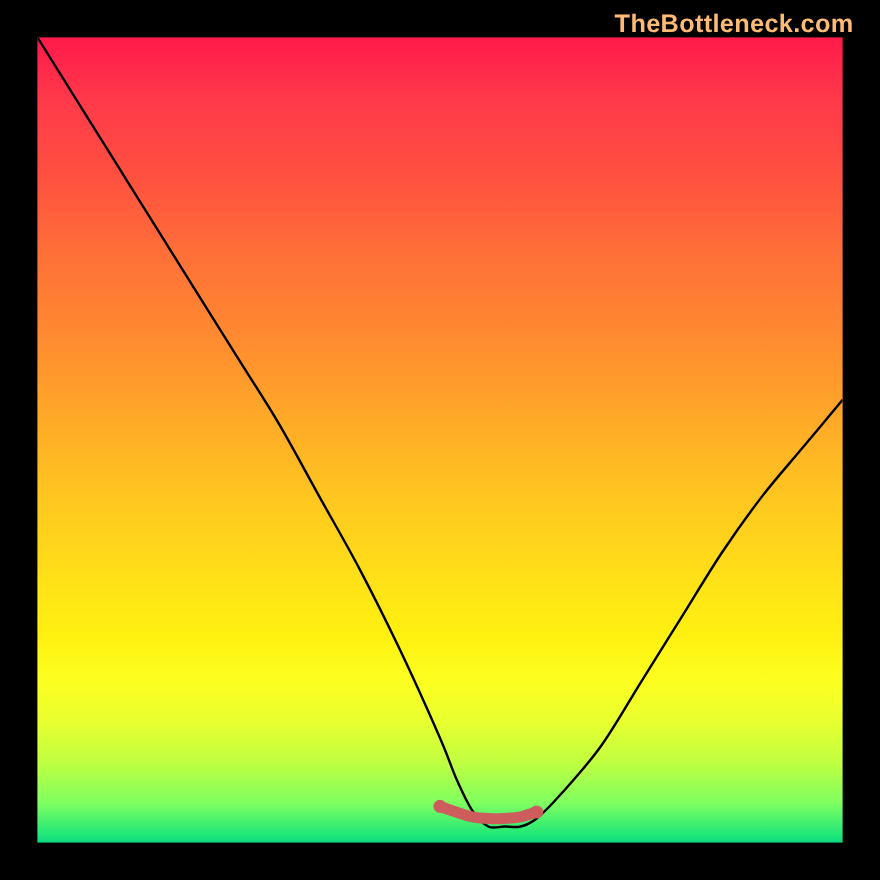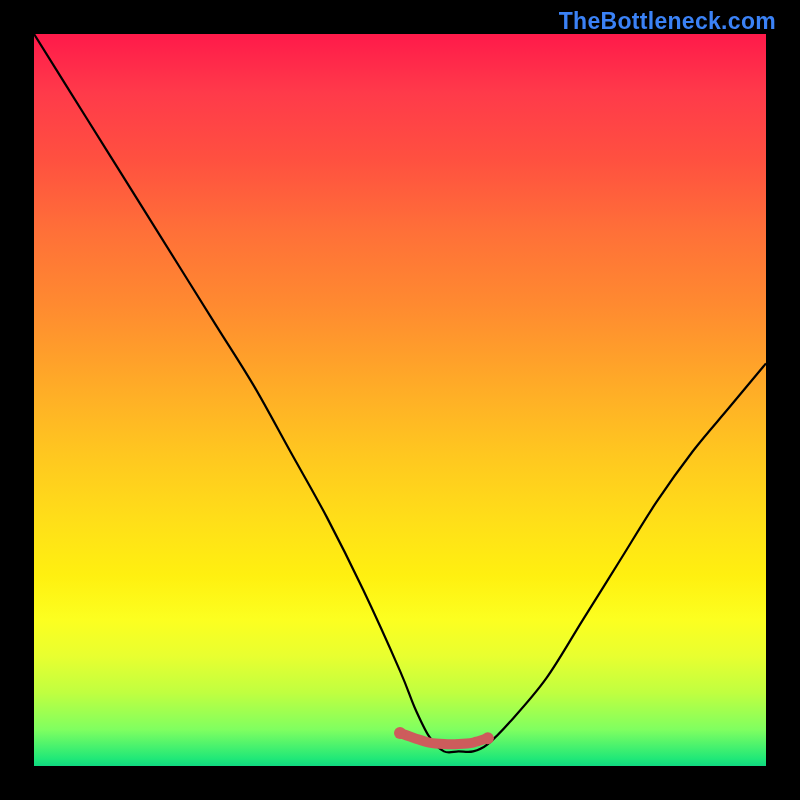--- a/index.html
+++ b/index.html
@@ -40,21 +40,21 @@
       #20e878 99%,
       #10d880 100%
     );
   }
   .watermark {
     position: absolute;
     top: 8px;
     right: 24px;
     font-size: 23px;
     font-weight: bold;
-    color: #3b82f6;
+    color: #fdba74;
     letter-spacing: 0.3px;
   }
   svg.overlay {
     position: absolute;
     left: 0;
     top: 0;
     width: 732px;
     height: 732px;
     pointer-events: none;
   }

